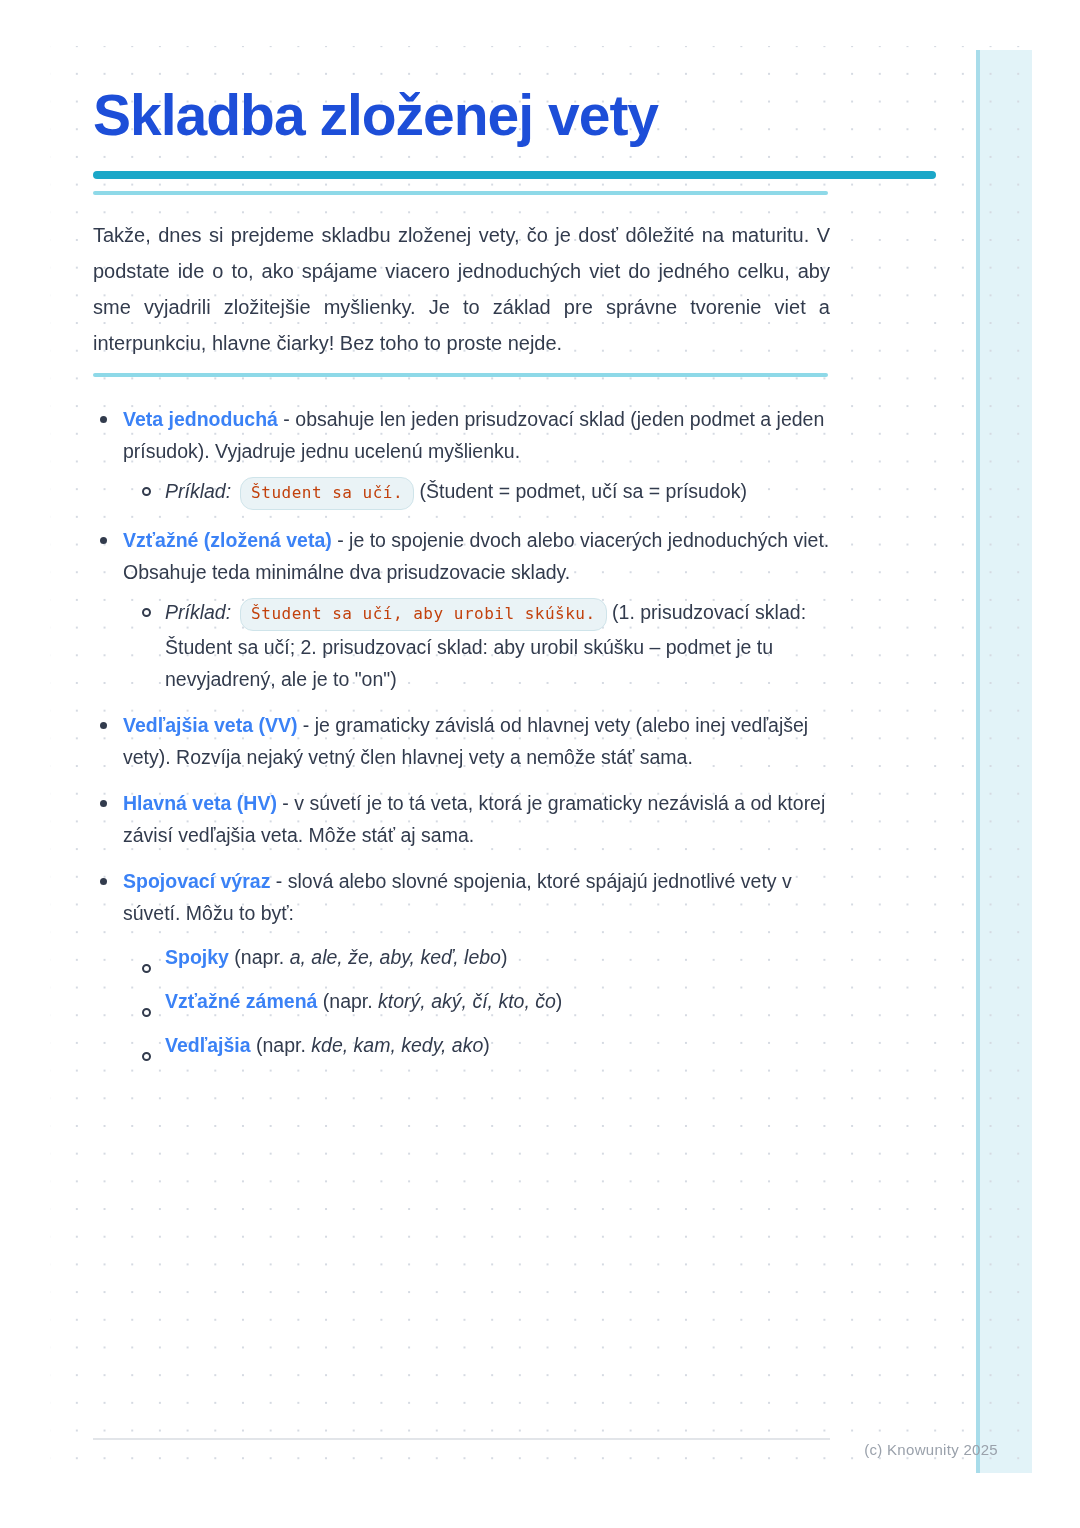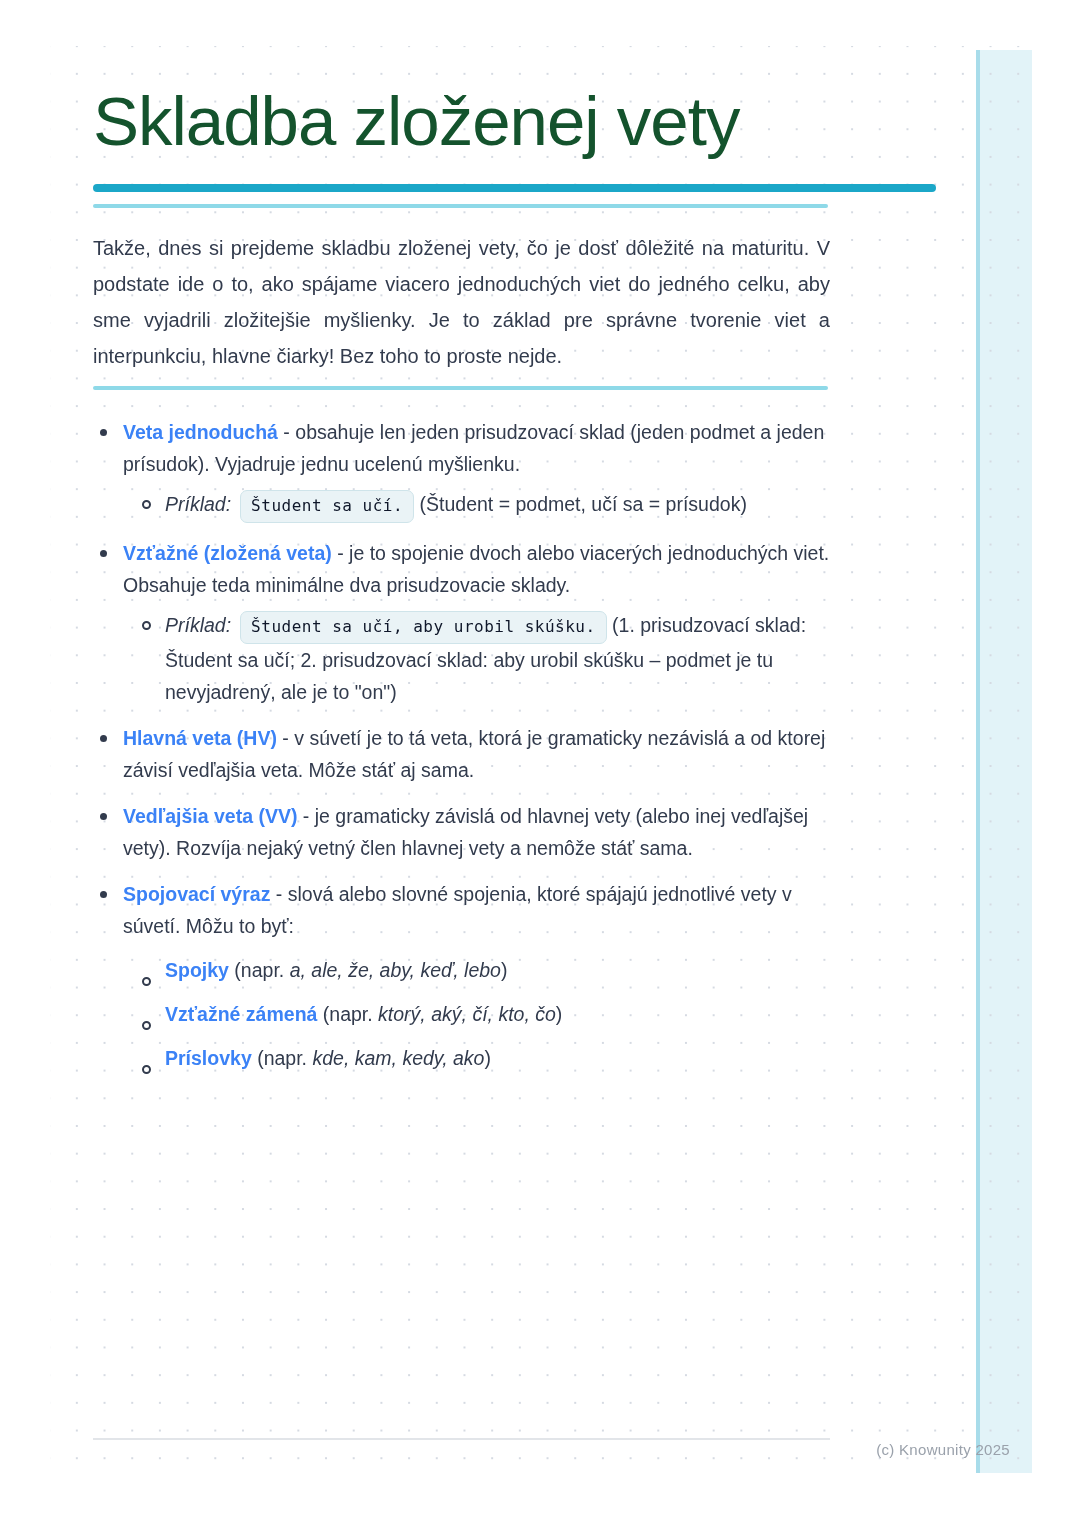--- a/index.html
+++ b/index.html
@@ -17,22 +17,22 @@
     z-index:1; pointer-events:none;
   }
   
   .stripe {
     position:absolute; left:976px; top:50px; width:56px; height:1423px;
     background:#e2f3f8; border-left:4px solid #a8dcea; z-index:0;
   }
   .content { position:relative; z-index:2; padding:84px 250px 0 93px; }
 
   h1.title {
-    font-size:69px; line-height:1.1; font-weight:400; letter-spacing:-1px;
-    color:#14532d;
+    font-size:57px; line-height:1.1; font-weight:700; letter-spacing:-1px;
+    color:#1d4ed8;
   }
   .title-rule { width:843px; height:8px; border-radius:4px; background:#1ba7c8; margin-top:24px; }
 
   h2.section {
     font-size:34px; line-height:1.2; font-weight:800; letter-spacing:-0.3px;
     color:#1ba7c8; margin-top:50px;
   }
   h2.section.second { margin-top:54px; }
   .h2-rule { width:735px; height:4px; border-radius:2px; background:#8ed9e8; margin-top:12px; }
 
@@ -53,33 +53,33 @@
   .sub { display:flex; margin-top:8px; }
   .sub.type-item { margin-top:12px;align-items:flex-end; }
   .ring-marker {
     flex:none; width:9px; height:9px; border-radius:50%;
     border:2px solid #323b4d; margin:12px 14px 0 19px;
   }
   .stext { flex:1 1 auto; min-width:0; }
   .plabel { font-style:italic; margin-right:9px; }
   .chip {
     display:inline-block; font-family:"DejaVu Sans Mono", monospace;
-    font-size:16px; letter-spacing:0.5px; color:#0f172a;
-    background:#eaf3f6; border:1px solid #cfe4ea; border-radius:7px;
+    font-size:16px; letter-spacing:0.5px; color:#c2410c;
+    background:#eaf3f6; border:1px solid #cfe4ea; border-radius:13px;
     padding:3px 10px 4px; white-space:nowrap; vertical-align:baseline;
     line-height:24px;
   }
   .ex { font-style:italic; }
 
   .footer-divider {
     position:absolute; left:93px; top:1438px; width:737px; height:2px;
     background:#e2e5e9; z-index:2;
   }
   .footer-credit {
-    position:absolute; top:1441px; right:70px; z-index:2;
+    position:absolute; top:1441px; right:82px; z-index:2;
     font-size:15px; letter-spacing:0.3px; color:#9aa1ab;
   }
 </style>
 </head>
 <body>
 
 <div class="page">
   <div class="stripe"></div>
   <div class="dots"></div>
 
@@ -116,28 +116,28 @@
             <div class="stext">
               <span class="plabel">Príklad:</span><code class="chip">Študent sa učí, aby urobil skúšku.</code><span> (1. prisudzovací sklad: Študent sa učí; 2. prisudzovací sklad: aby urobil skúšku – podmet je tu nevyjadrený, ale je to "on")</span>
             </div>
           </div>
         </div>
       </li>
 
       <li class="bullet">
         <span class="dot-marker"></span>
         <div class="btext">
-          <span class="term">Hlavná veta (HV)</span><span> - v súvetí je to tá veta, ktorá je gramaticky nezávislá a od ktorej závisí vedľajšia veta. Môže stáť aj sama.</span>
+          <span class="term">Vedľajšia veta (VV)</span><span> - je gramaticky závislá od hlavnej vety (alebo inej vedľajšej vety). Rozvíja nejaký vetný člen hlavnej vety a nemôže stáť sama.</span>
         </div>
       </li>
 
       <li class="bullet">
         <span class="dot-marker"></span>
         <div class="btext">
-          <span class="term">Vedľajšia veta (VV)</span><span> - je gramaticky závislá od hlavnej vety (alebo inej vedľajšej vety). Rozvíja nejaký vetný člen hlavnej vety a nemôže stáť sama.</span>
+          <span class="term">Hlavná veta (HV)</span><span> - v súvetí je to tá veta, ktorá je gramaticky nezávislá a od ktorej závisí vedľajšia veta. Môže stáť aj sama.</span>
         </div>
       </li>
 
 
       <li class="bullet">
         <span class="dot-marker"></span>
         <div class="btext">
           <span class="term">Spojovací výraz</span><span> - slová alebo slovné spojenia, ktoré spájajú jednotlivé vety v súvetí. Môžu to byť:</span>
 
           <div class="sub type-item">
@@ -150,21 +150,21 @@
           <div class="sub type-item">
             <span class="ring-marker"></span>
             <div class="stext">
               <span class="term">Vzťažné zámená</span><span> (napr. </span><span class="ex">ktorý, aký, čí, kto, čo</span><span>)</span>
             </div>
           </div>
 
           <div class="sub type-item">
             <span class="ring-marker"></span>
             <div class="stext">
-              <span class="term">Príslovky</span><span> (napr. </span><span class="ex">kde, kam, kedy, ako</span><span>)</span>
+              <span class="term">Vedľajšia</span><span> (napr. </span><span class="ex">kde, kam, kedy, ako</span><span>)</span>
             </div>
           </div>
 
         </div>
       </li>
 
     </ul>
   </div>
 
   <div class="footer-divider"></div>

